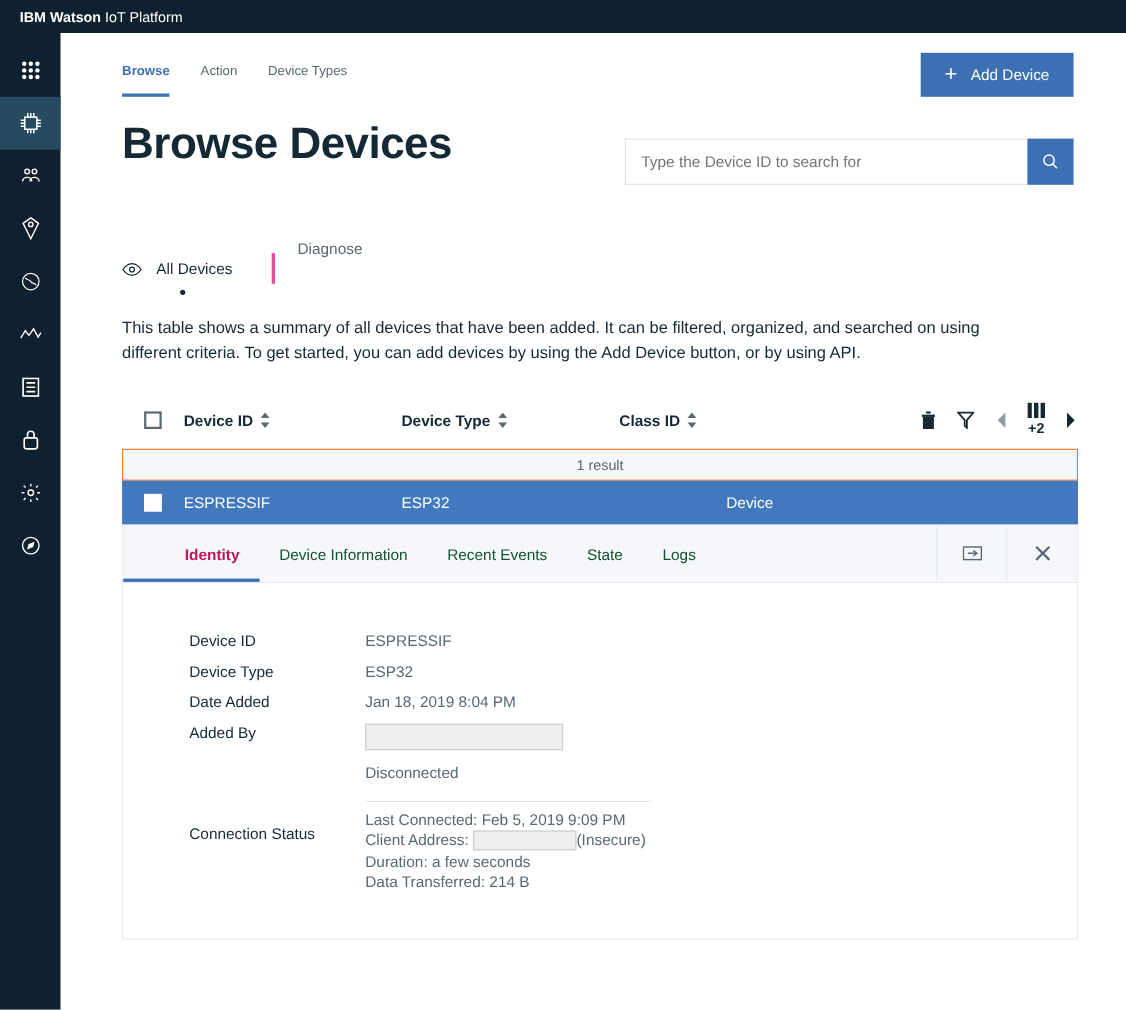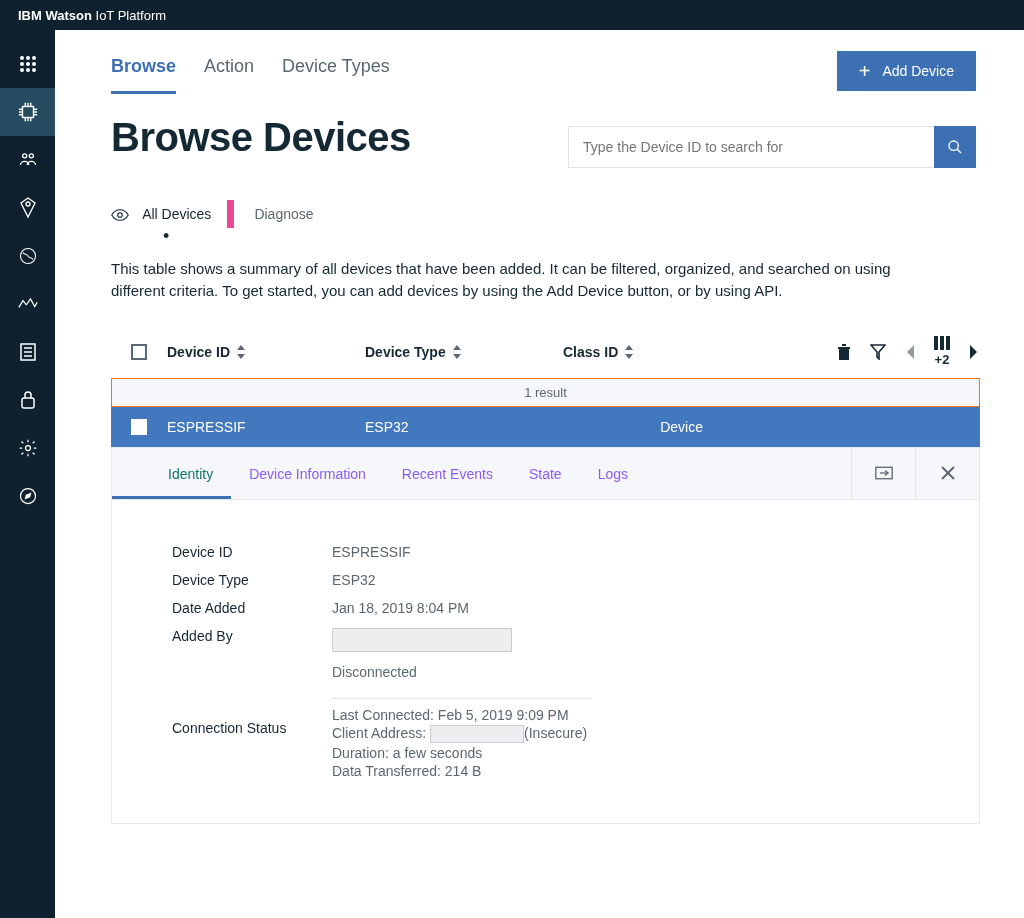--- a/index.html
+++ b/index.html
@@ -55,21 +55,21 @@
   .tabbar {
     display: flex;
     align-items: center;
     justify-content: space-between;
     padding: 18px 48px 0 56px;
     border-bottom: 1px solid transparent;
   }
   .tabbar-left { display: flex; gap: 28px; }
   .tabbar-left .tab {
     padding: 8px 0 14px 0;
-    font-size: 18px;
+    font-size: 12px;
     color: #5a6872;
     border-bottom: 3px solid transparent;
     cursor: pointer;
   }
   .tabbar-left .tab.active {
     color: #3d70b2;
     border-bottom-color: #3d70b2;
     font-weight: 600;
   }
   .add-btn {
@@ -120,21 +120,21 @@
     margin: 40px 0 0 56px;
     gap: 10px;
     font-size: 14px;
   }
   .subtab {
     padding: 6px 14px 6px 0;
     position: relative;
     cursor: pointer;
   }
   .subtab .eye { margin-right: 10px; vertical-align: middle; }
-  .subtab.first { border-right: 7px solid #ec4899; padding-right: 16px; }
+  .subtab.first { border-right: 3px solid #ec4899; padding-right: 36px; margin-top: 36px; }
   .subtab.second { color: #5a6872; padding-left: 10px; }
   .subtab .dot {
     position: absolute;
     left: 52px;
     bottom: -10px;
     font-size: 18px;
     line-height: 4px;
   }
   .description {
     margin: 30px 48px 12px 56px;
@@ -216,29 +216,29 @@
   }
   .detail-tabs {
     display: flex;
     background: #f5f7fa;
     border-bottom: 1px solid #e6eaee;
     position: relative;
   }
   .detail-tabs .dtab {
     padding: 18px 18px 14px 18px;
     font-size: 14px;
-    color: #8b5cf6;
+    color: #14532d;
     border-bottom: 3px solid transparent;
     cursor: pointer;
   }
   .detail-tabs .dtab:first-child { padding-left: 56px; }
   .detail-tabs .dtab.active {
-    color: #0f766e;
+    color: #be185d;
     border-bottom-color: #3d70b2;
-    font-weight: 400;
+    font-weight: 700;
   }
   .detail-actions {
     position: absolute;
     right: 0; top: 0; bottom: 0;
     display: flex;
   }
   .detail-actions .abox {
     width: 64px;
     border-left: 1px solid #e6eaee;
     display: flex;

